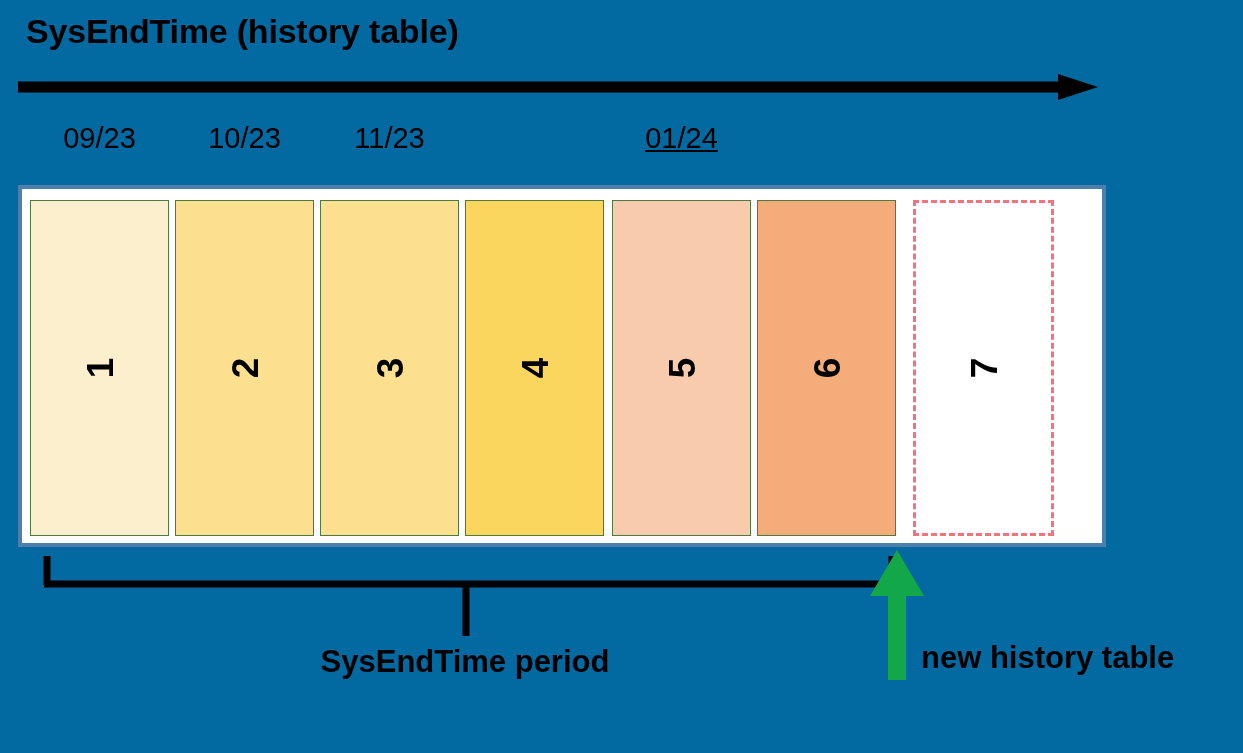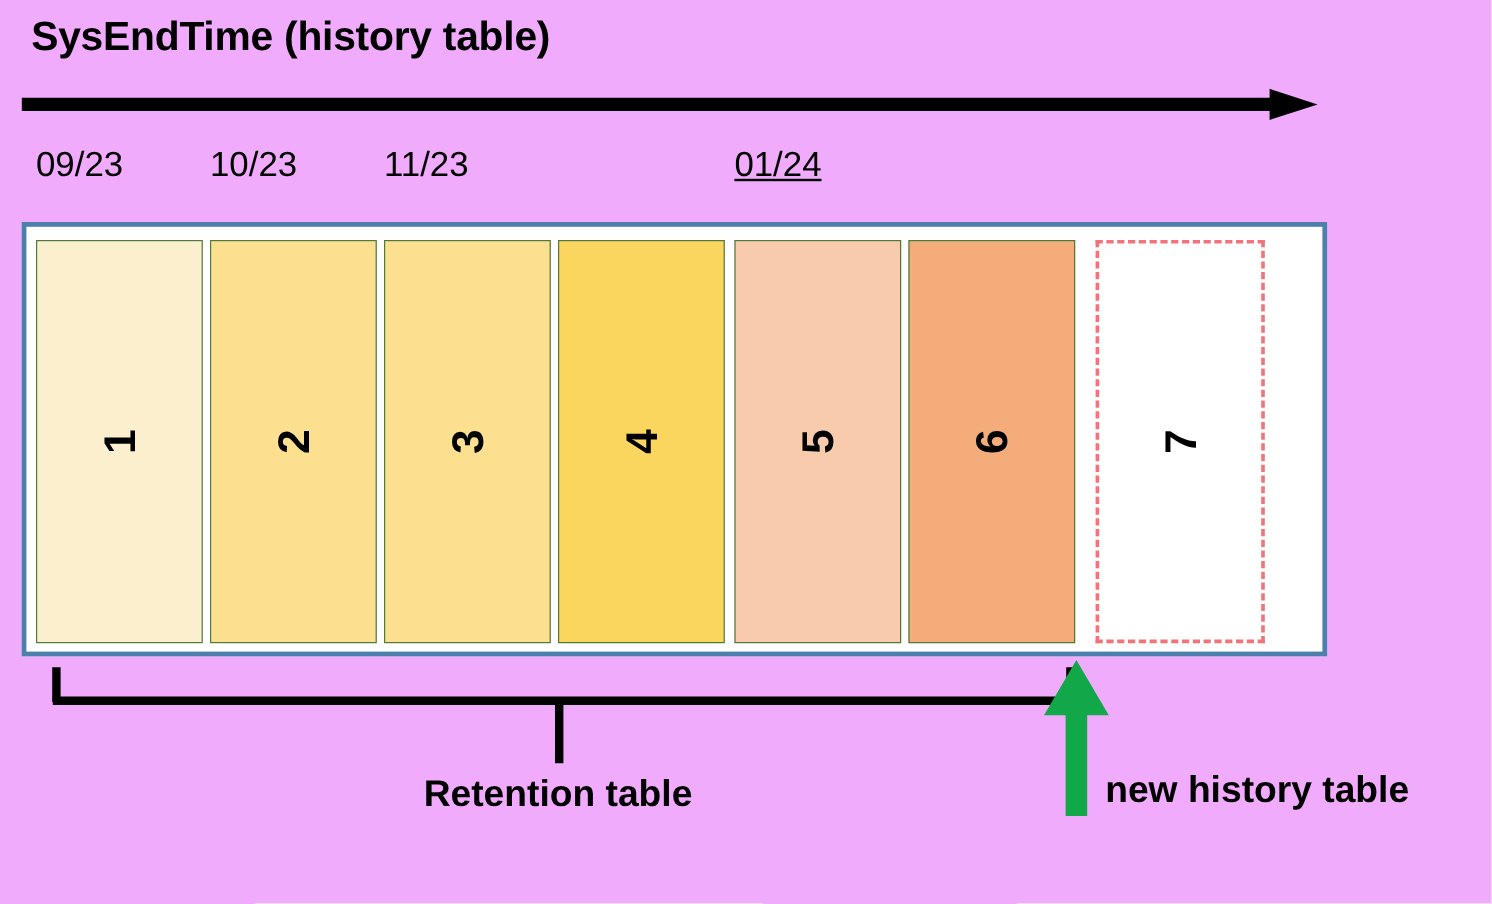--- a/index.html
+++ b/index.html
@@ -9,21 +9,21 @@
     background: #ffffff;
   }
   body {
     font-family: "Liberation Sans", sans-serif;
     -webkit-font-smoothing: antialiased;
   }
   #stage {
     position: relative;
     width: 1243px;
     height: 753px;
-    background: #f0abfc;
+    background: #0369a1;
     overflow: hidden;
   }
 
   
   #diagram-title {
     position: absolute;
     left: 26px;
     top: 12px;
     font-size: 34px;
     font-weight: bold;
@@ -41,20 +41,21 @@
     height: 30px;
   }
 
   
   .month-label {
     position: absolute;
     top: 122px;
     font-size: 29px;
     font-weight: normal;
     color: #000000;
+    text-align: center;
     white-space: nowrap;
   }
 
   
   #history-table-container {
     position: absolute;
     left: 18px;
     top: 185px;
     width: 1088px;
     height: 362px;
@@ -185,21 +186,21 @@
 
       <line x1="14" y1="36" x2="866" y2="36" stroke="#000000" stroke-width="7"></line>
 
       <line x1="862" y1="8" x2="862" y2="37" stroke="#000000" stroke-width="7"></line>
 
       <line x1="436" y1="36" x2="436" y2="88" stroke="#000000" stroke-width="7"></line>
     </svg>
   </div>
 
   <div id="retention-caption">
-    <div>Retention table</div>
+    <div>SysEndTime period</div>
   </div>
 
   <div id="new-rows-arrow">
     <svg width="62" height="150" viewBox="0 0 62 150">
       <polygon points="31,2 58,48 40,48 40,132 22,132 22,48 4,48" fill="#12a84a"></polygon>
     </svg>
   </div>
 
   <div id="new-rows-label">new history table</div>
 

